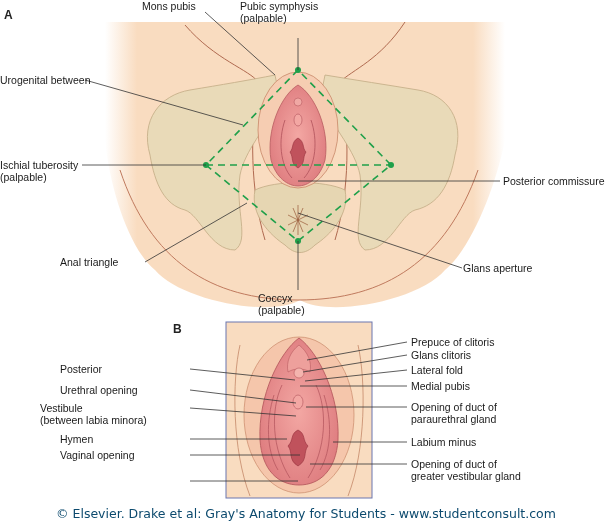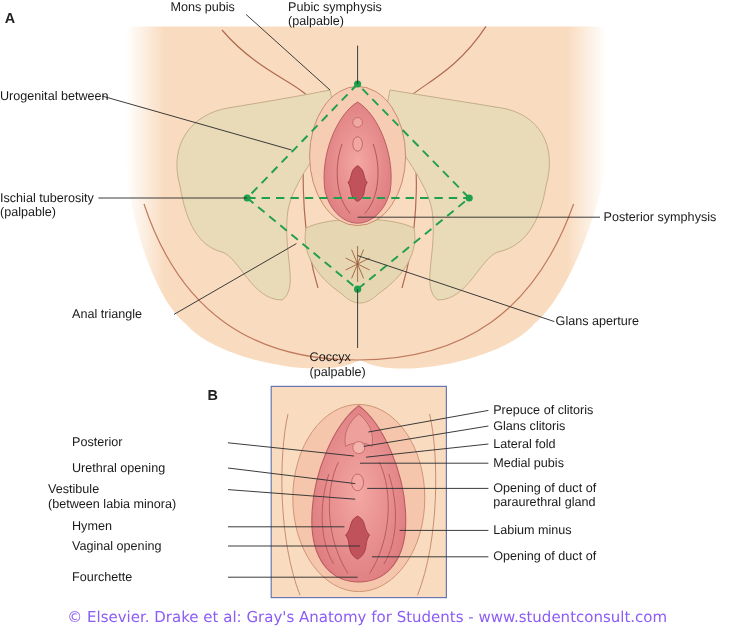--- a/index.html
+++ b/index.html
@@ -4,21 +4,21 @@
 <style>
   html, body { margin:0; padding:0; background:#ffffff; }
   body { width:612px; height:525px; position:relative; overflow:hidden;
          font-family:"Liberation Sans", sans-serif; color:#222; }
   #stage { position:absolute; left:0; top:0; width:612px; height:525px; }
   .lbl { position:absolute; font-size:10.5px; line-height:12px; color:#1a1a1a; white-space:nowrap; }
   .r { text-align:left; }
   .c { }
   .panel-letter { position:absolute; font-weight:bold; font-size:12px; }
   .caption { position:absolute; left:0; width:612px; top:506px; text-align:center;
-             font-family:"DejaVu Sans", sans-serif; font-size:12.5px; color:#8b5cf6; }
+             font-family:"DejaVu Sans", sans-serif; font-size:12.5px; color:#0c4a6e; }
 </style>
 </head>
 <body>
 
 <div id="stage">
   <svg width="612" height="525" viewBox="0 0 612 525" style="position:absolute;left:0;top:0">
     <defs>
       <linearGradient id="skinfade" x1="0" x2="1">
         <stop offset="0" stop-color="#f9dcc0" stop-opacity="0"></stop>
         <stop offset="0.08" stop-color="#f9dcc0"></stop>
@@ -104,46 +104,46 @@
   <div class="lbl c" style="left:142px;top:0px;width:110px">Mons pubis</div>
   <div class="lbl c" style="left:240px;top:0px;width:120px">
     <div>Pubic symphysis</div>
     <div>(palpable)</div>
   </div>
   <div class="lbl" style="left:0px;top:74px">Urogenital between</div>
   <div class="lbl r" style="left:0px;top:159px;width:80px">
     <div>Ischial tuberosity</div>
     <div>(palpable)</div>
   </div>
-  <div class="lbl" style="left:503px;top:175px">Posterior symphysis</div>
+  <div class="lbl" style="left:503px;top:175px">Posterior commissure</div>
   <div class="lbl r" style="left:60px;top:256px;width:84px">Anal triangle</div>
   <div class="lbl" style="left:463px;top:262px">Glans aperture</div>
   <div class="lbl c" style="left:258px;top:292px;width:80px">
     <div>Coccyx</div>
     <div>(palpable)</div>
   </div>
 
   <div class="panel-letter" style="left:173px;top:322px">B</div>
   <div class="lbl r" style="left:60px;top:363px;width:126px">Posterior</div>
   <div class="lbl r" style="left:60px;top:384px;width:126px">Urethral opening</div>
   <div class="lbl r" style="left:40px;top:402px;width:146px">
     <div>Vestibule</div>
     <div>(between labia minora)</div>
   </div>
   <div class="lbl r" style="left:60px;top:433px;width:126px">Hymen</div>
   <div class="lbl r" style="left:60px;top:449px;width:126px">Vaginal opening</div>
-  <div class="lbl r" style="left:60px;top:475px;width:126px">Fourchette</div>
 
   <div class="lbl" style="left:411px;top:336px">Prepuce of clitoris</div>
   <div class="lbl" style="left:411px;top:349px">Glans clitoris</div>
   <div class="lbl" style="left:411px;top:364px">Lateral fold</div>
   <div class="lbl" style="left:411px;top:380px">Medial pubis</div>
   <div class="lbl" style="left:411px;top:401px">
     <div>Opening of duct of</div>
     <div>paraurethral gland</div>
   </div>
   <div class="lbl" style="left:411px;top:436px">Labium minus</div>
   <div class="lbl" style="left:411px;top:458px">
     <div>Opening of duct of</div>
+    <div>greater vestibular gland</div>
   </div>
 
   <div class="caption">© Elsevier. Drake et al: Gray's Anatomy for Students - www.studentconsult.com</div>
 </div>
 
 </body></html>

